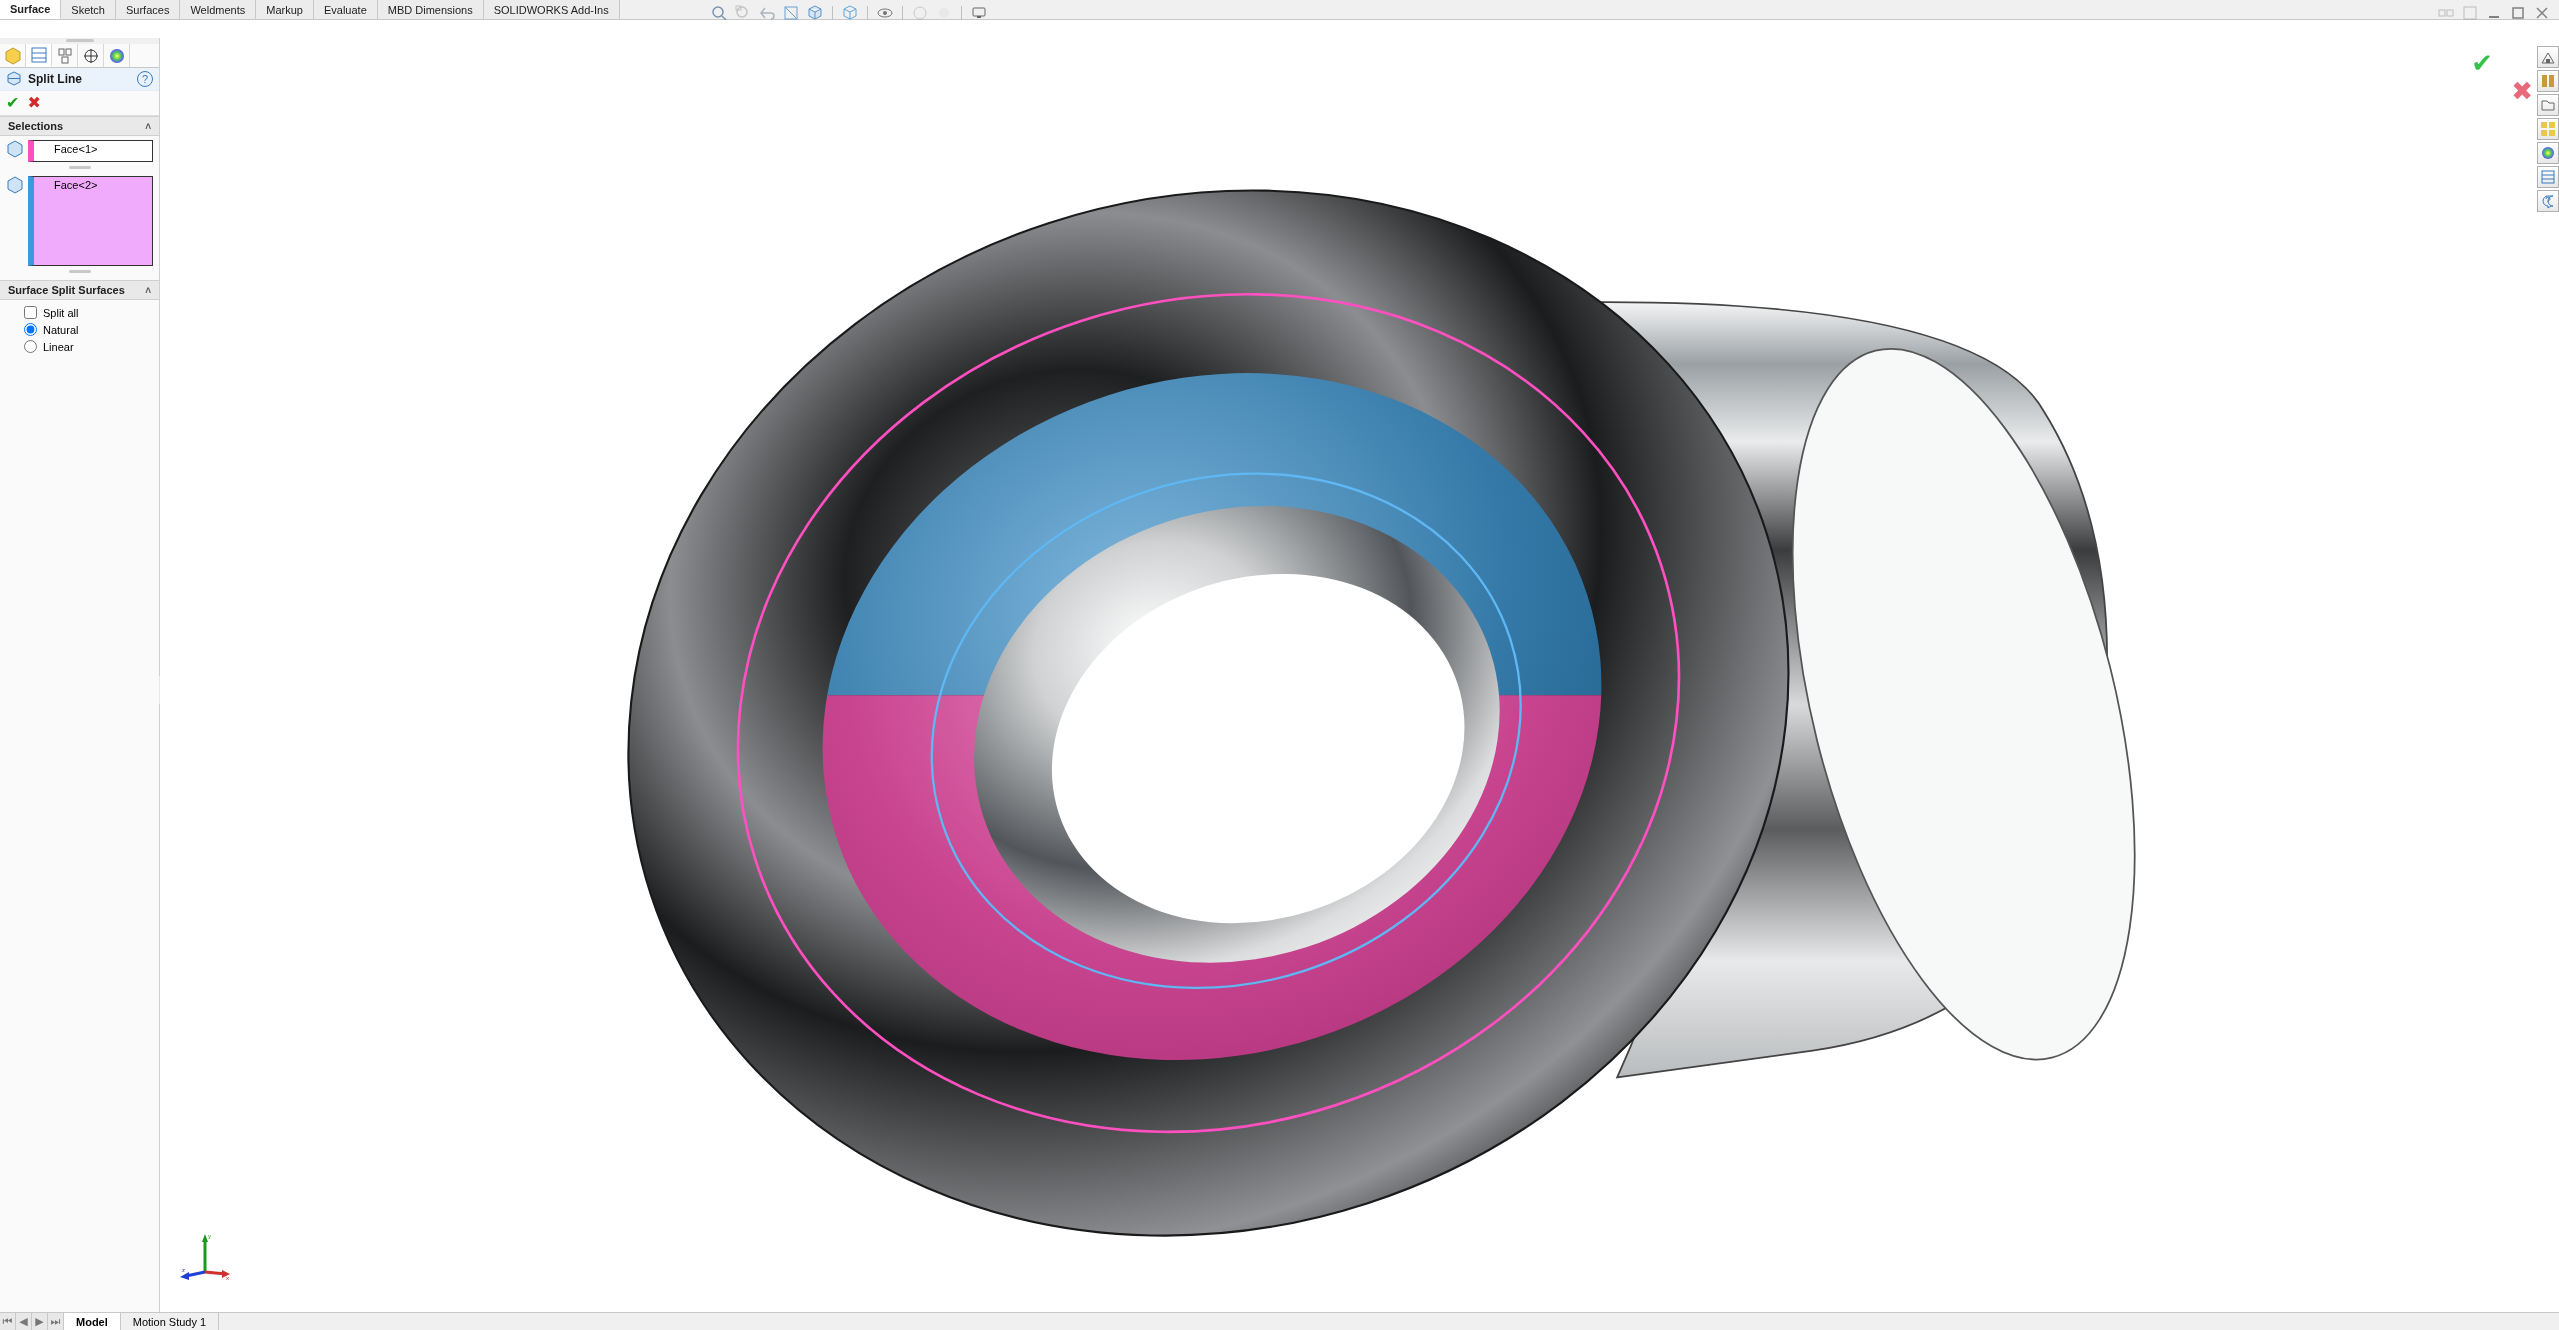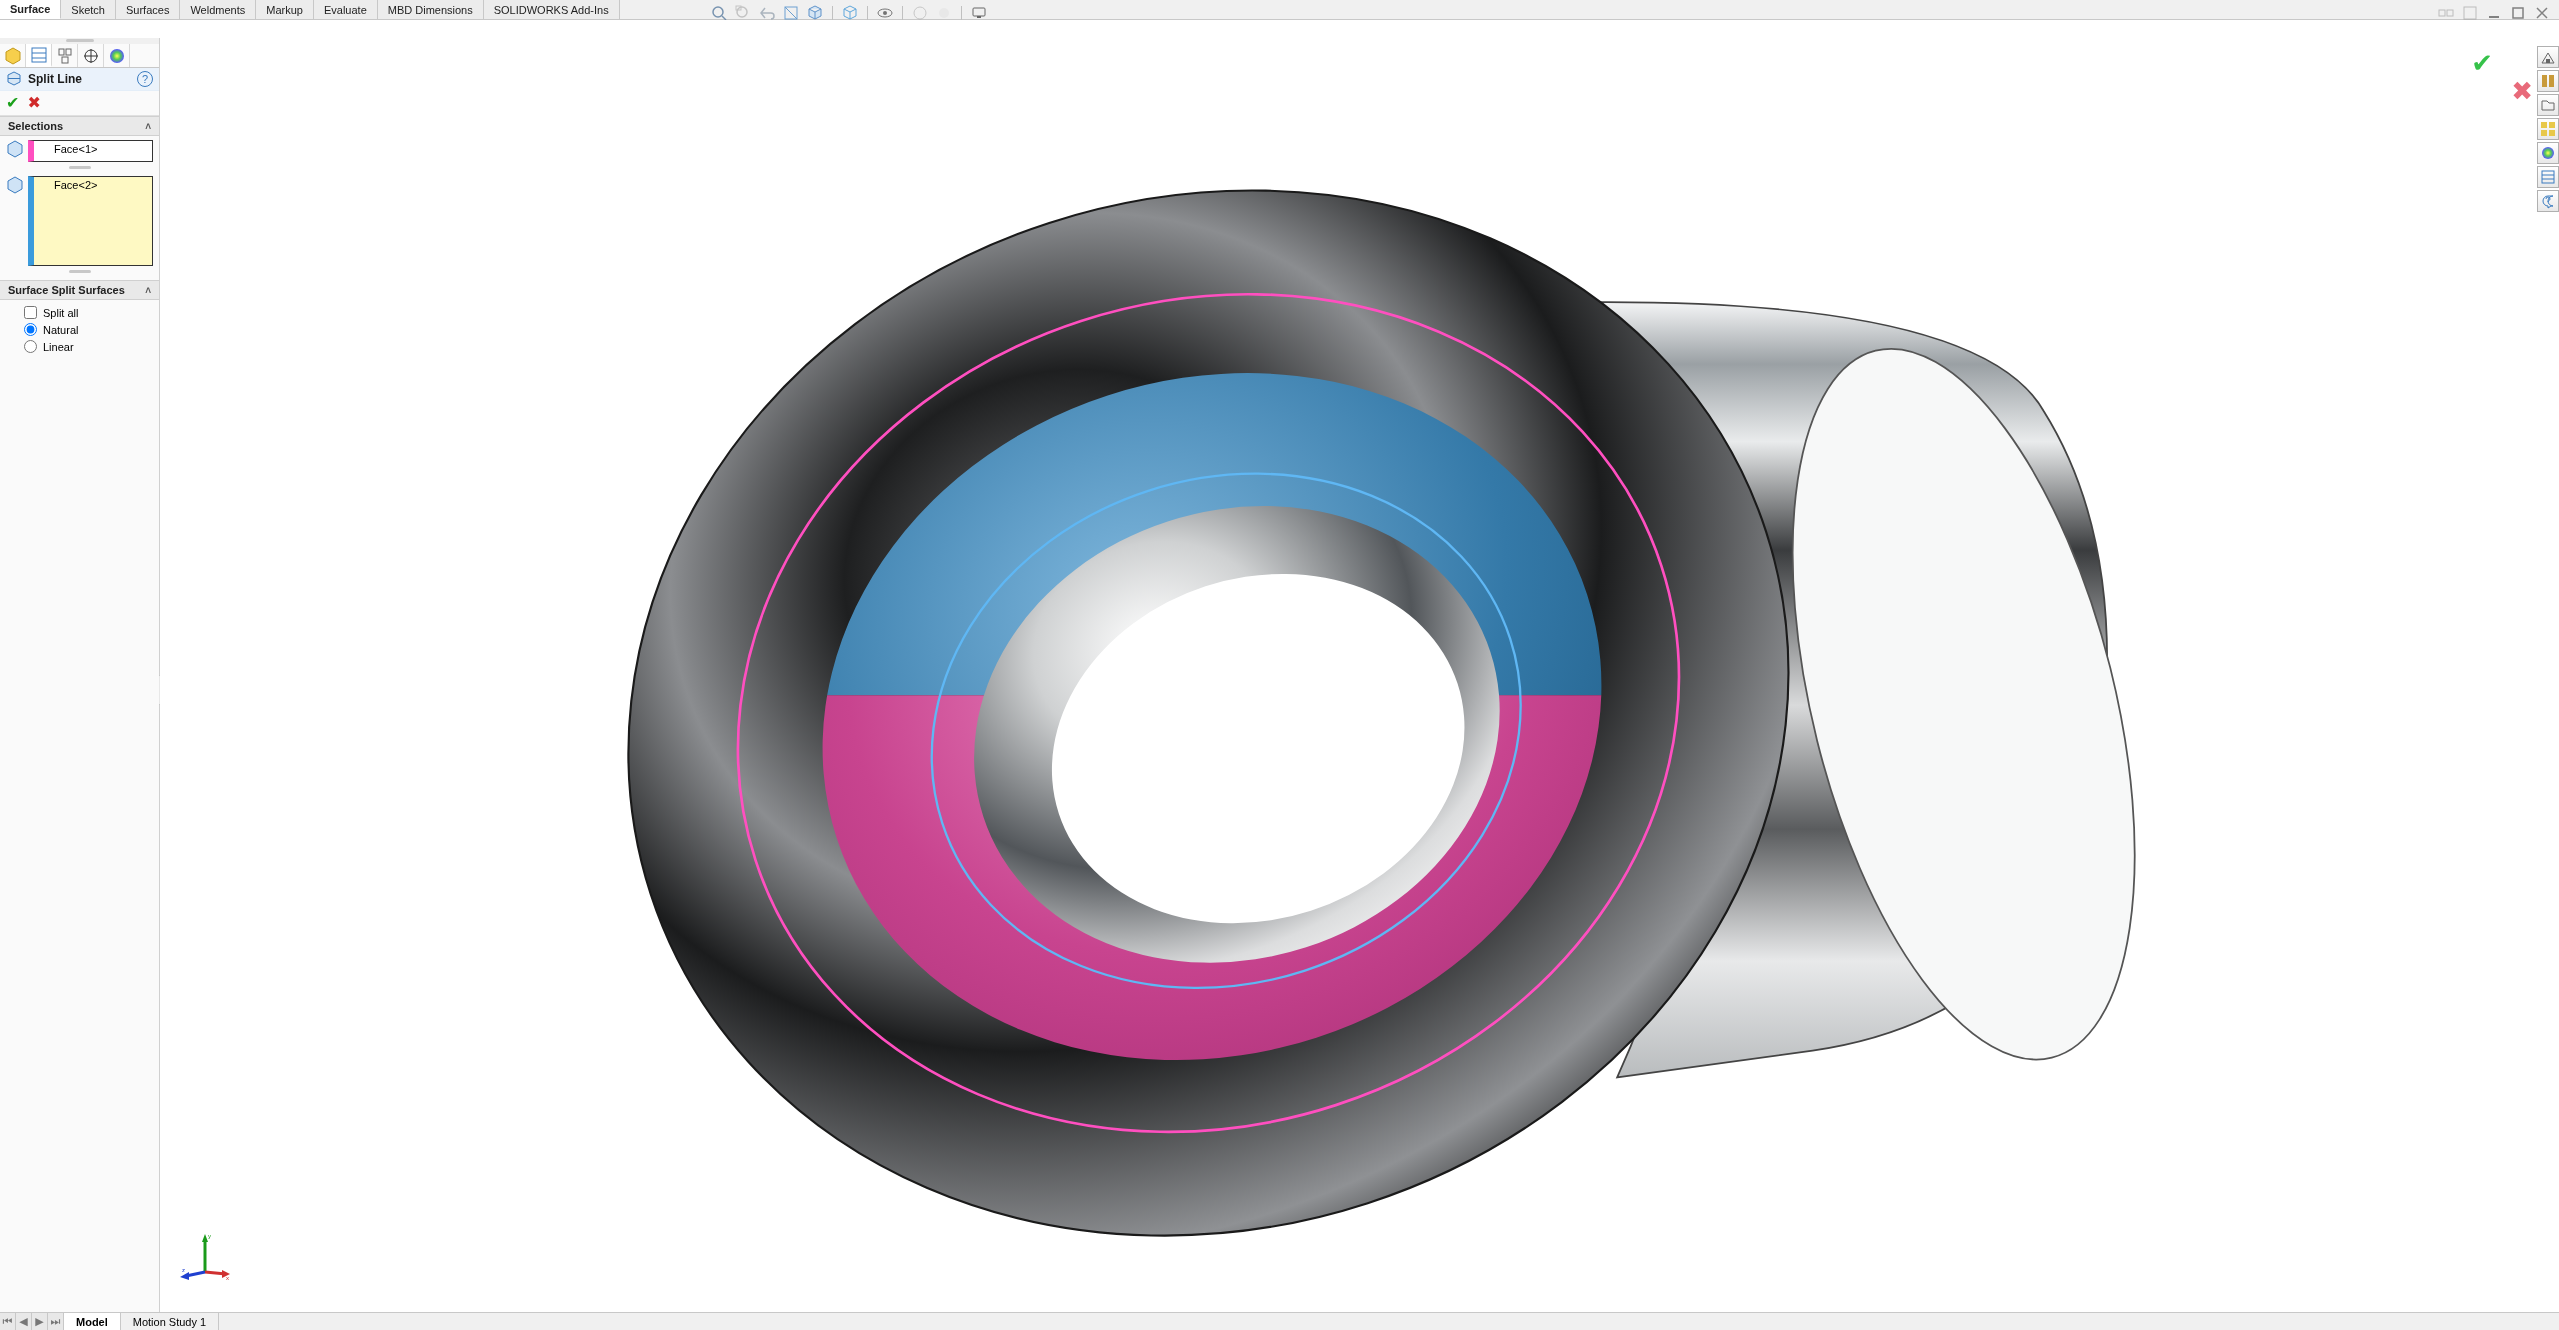--- a/index.html
+++ b/index.html
@@ -53,21 +53,21 @@
 .pm-section-hdr{
   background:#e9e9e9; padding:3px 8px; font-size:11px; font-weight:bold; color:#222;
   border-top:1px solid #d0d0d0; border-bottom:1px solid #d0d0d0; display:flex; justify-content:space-between; align-items:center;
 }
 .pm-chev{ font-size:10px; color:#555;}
 .pm-body{ padding:4px 6px; font-size:11px; }
 .sel-row{ display:flex; align-items:flex-start; gap:4px; margin-bottom:4px;}
 .sel-ico{ width:18px;height:18px; flex:0 0 18px;}
 .sel-list{ flex:1; border:1px solid #333; background:#fff; font-size:11px; line-height:14px; overflow:hidden;}
 .sel-list.pink  { border-left:6px solid #ff4fc0; }
-.sel-list.blue  { border-left:6px solid #3a9bdc; background:#fef9c3; }
+.sel-list.blue  { border-left:6px solid #3a9bdc; background:#f0abfc; }
 .sel-list .item{ padding:1px 20px;}
 .sel-grip{ height:6px; display:flex; justify-content:center;}
 .sel-grip::after{content:"";width:22px;height:3px;border-radius:2px;background:#c8c8c8;}
 .opt{ display:flex; align-items:center; gap:6px; padding:2px 2px 2px 18px;}
 .opt input{ margin:0;}
 .pm-grip{ position:absolute; top:50%; right:-8px; width:8px; height:30px; background:#e8e8e8; border:1px solid #c8c8c8; border-left:none; border-radius:0 4px 4px 0; cursor:pointer;}
 
 
 .float-ok{ position:absolute; top:28px; right:66px; font-size:26px; color:#36c24a; cursor:pointer;}
 .float-x { position:absolute; top:56px; right:26px; font-size:26px; color:#e86a7a; cursor:pointer;}

